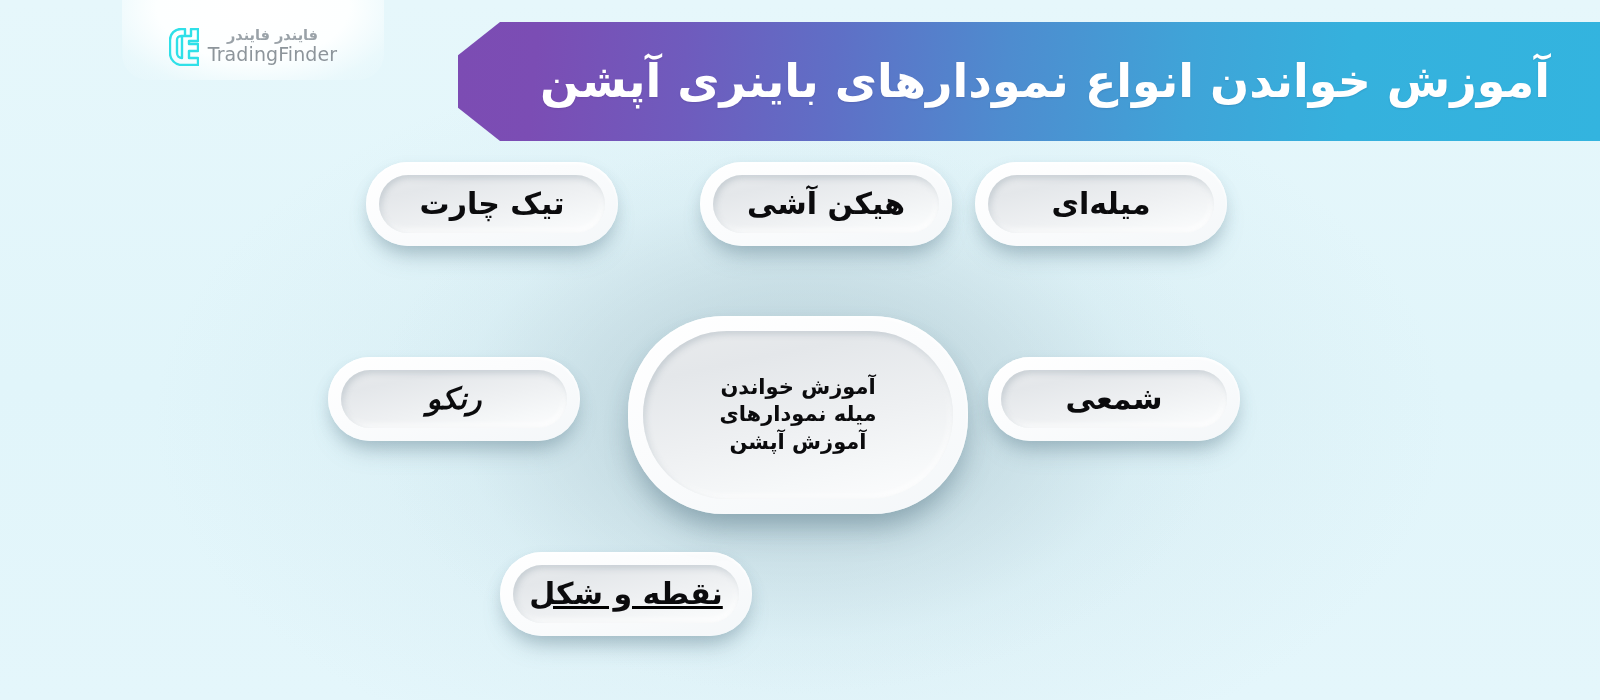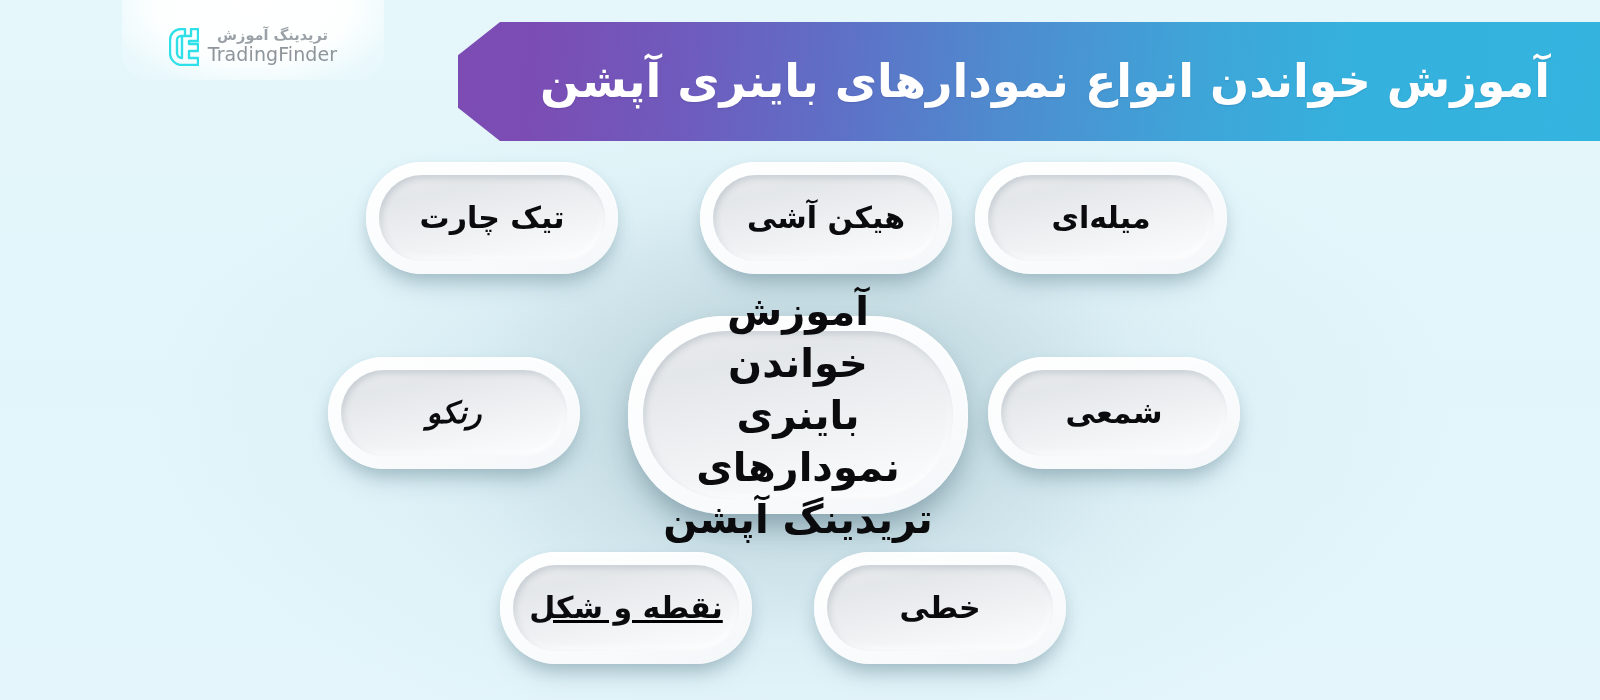--- a/index.html
+++ b/index.html
@@ -139,37 +139,37 @@
   }
   .node .label {
     color: #0b0b0d;
     font-weight: 700;
     direction: rtl;
     line-height: 1.12;
     letter-spacing: -0.2px;
   }
 
   
-  .node.leaf { width: 252px; height: 112px; }
+  .node.leaf { width: 252px; height: 84px; }
   .node.leaf .label { font-size: 30px; }
 
   
   .node.center {
     width: 340px;
     height: 198px;
     border-radius: 96px;
     padding: 15px;
     box-shadow:
       0 22px 34px -12px rgba(86,118,132,0.46),
       0 10px 20px rgba(96,128,142,0.22),
       inset 0 2px 4px rgba(255,255,255,0.95);
   }
   .node.center .face { border-radius: 84px; }
   .node.center .label {
-    font-size: 40px;
+    font-size: 21px;
     line-height: 1.30;
     padding: 0 18px;
   }
 
   
   #node-tick     { left: 366px;  top: 162px; }
   #node-heikin   { left: 700px;  top: 162px; }
   #node-bar      { left: 975px;  top: 162px; }
   #node-renko    { left: 328px;  top: 357px; font-style: italic; }
   #node-candle   { left: 988px;  top: 357px; }
@@ -181,21 +181,21 @@
 <body>
 
 <div class="stage">
 
   <div class="logo-plate">
     <div class="logo-inner">
       <svg class="logo-mark" viewBox="0 0 30 38" aria-hidden="true">
         <path d="M22 1 H29 V13 H20 V16 H29 V23 H20 V30 H29 V37 H13 A12 12 0 0 1 1 25 V12 A11 11 0 0 1 12 1 H16 V8 H12 A4 4 0 0 0 8 12 V25 A5 5 0 0 0 13 30 H13 V8 H22 Z" fill="none" stroke="#2fe0e8" stroke-width="2.4" stroke-linejoin="round"></path>
       </svg>
       <div class="logo-words">
-        <div class="logo-fa">تریدینگ آموزش</div>
+        <div class="logo-fa">فایندر فایندر</div>
         <div class="logo-en">TradingFinder</div>
       </div>
     </div>
   </div>
 
   <div class="banner">
     <div class="banner-title">آموزش خواندن انواع نمودارهای باینری آپشن</div>
   </div>
 
   <div class="node leaf" id="node-tick">
@@ -227,29 +227,24 @@
       <span class="label">شمعی</span>
     </div>
   </div>
 
   <div class="node leaf" id="node-pointfig">
     <div class="face">
       <span class="label">نقطه و شکل</span>
     </div>
   </div>
 
-  <div class="node leaf" id="node-line">
-    <div class="face">
-      <span class="label">خطی</span>
-    </div>
-  </div>
 
   <div class="node center" id="node-center">
     <div class="face">
       <span class="label">
         <span>آموزش خواندن</span><br>
-        <span>باینری نمودارهای</span><br>
-        <span>تریدینگ آپشن</span>
+        <span>میله نمودارهای</span><br>
+        <span>آموزش آپشن</span>
       </span>
     </div>
   </div>
 
 </div>
 
 </body></html>

